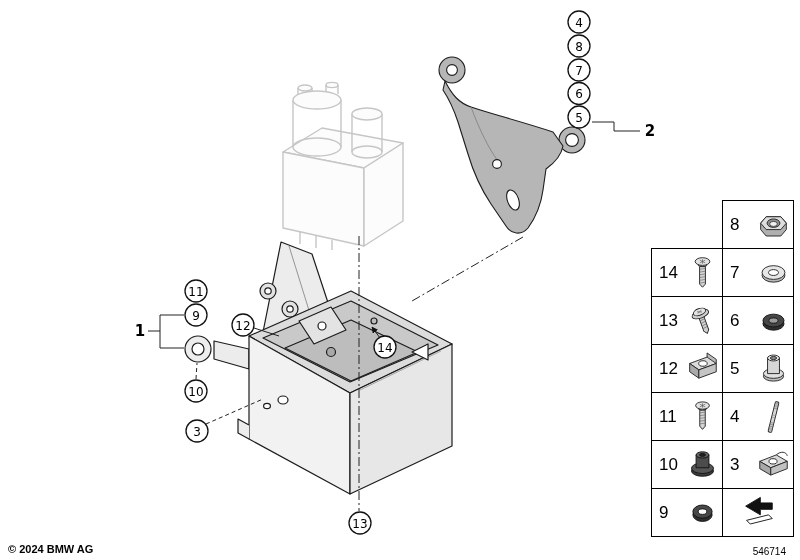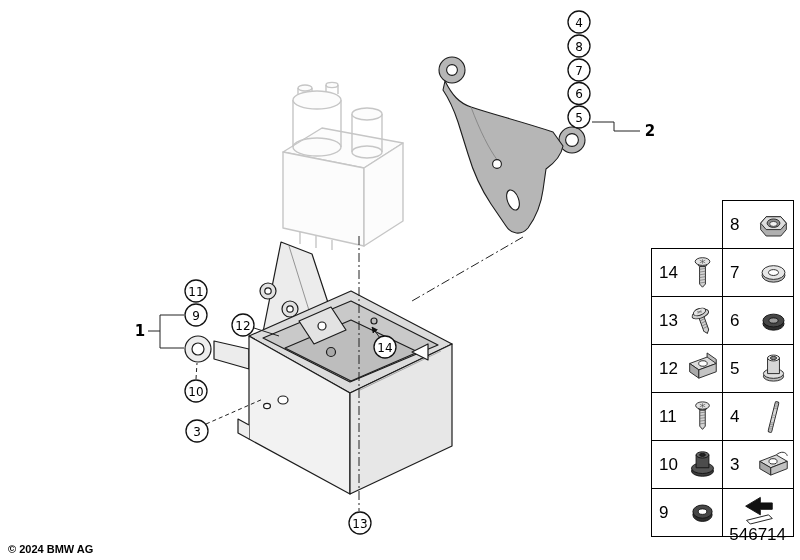--- a/index.html
+++ b/index.html
@@ -10,21 +10,21 @@
   .diagram{position:absolute;left:0;top:0;}
   svg text{font-family:"DejaVu Sans","Liberation Sans",sans-serif;fill:#000;}
   .legend{position:absolute;top:200px;left:651px;border-collapse:collapse;}
   .legend td{width:70px;height:47px;border:1px solid #000;padding:0;}
   .legend td.empty{border:none;}
   .cellwrap{display:flex;align-items:center;justify-content:space-between;height:100%;padding:2px 3px 2px 7px;}
   .cellwrap.center{justify-content:center;padding:2px;}
   .num{font-size:17px;line-height:1;}
   .icon{width:33px;height:42px;flex:0 0 auto;}
   .copyright{position:absolute;left:8px;bottom:5px;font-size:11px;font-weight:600;}
-  .diagram-number{position:absolute;right:14px;bottom:15px;font-size:17px;}
+  .diagram-number{position:absolute;right:14px;bottom:3px;font-size:10px;}
 </style>
 </head>
 <body>
 
 <div>
 
   <svg class="diagram" width="800" height="560" viewBox="0 0 800 560" xmlns="http://www.w3.org/2000/svg">
     <defs>
       <marker id="arrowhead" viewBox="0 0 10 10" refX="9" refY="5" markerWidth="6.5" markerHeight="6.5" orient="auto-start-reverse">
         <path d="M0,0 L10,5 L0,10 Z" fill="#111"></path>

